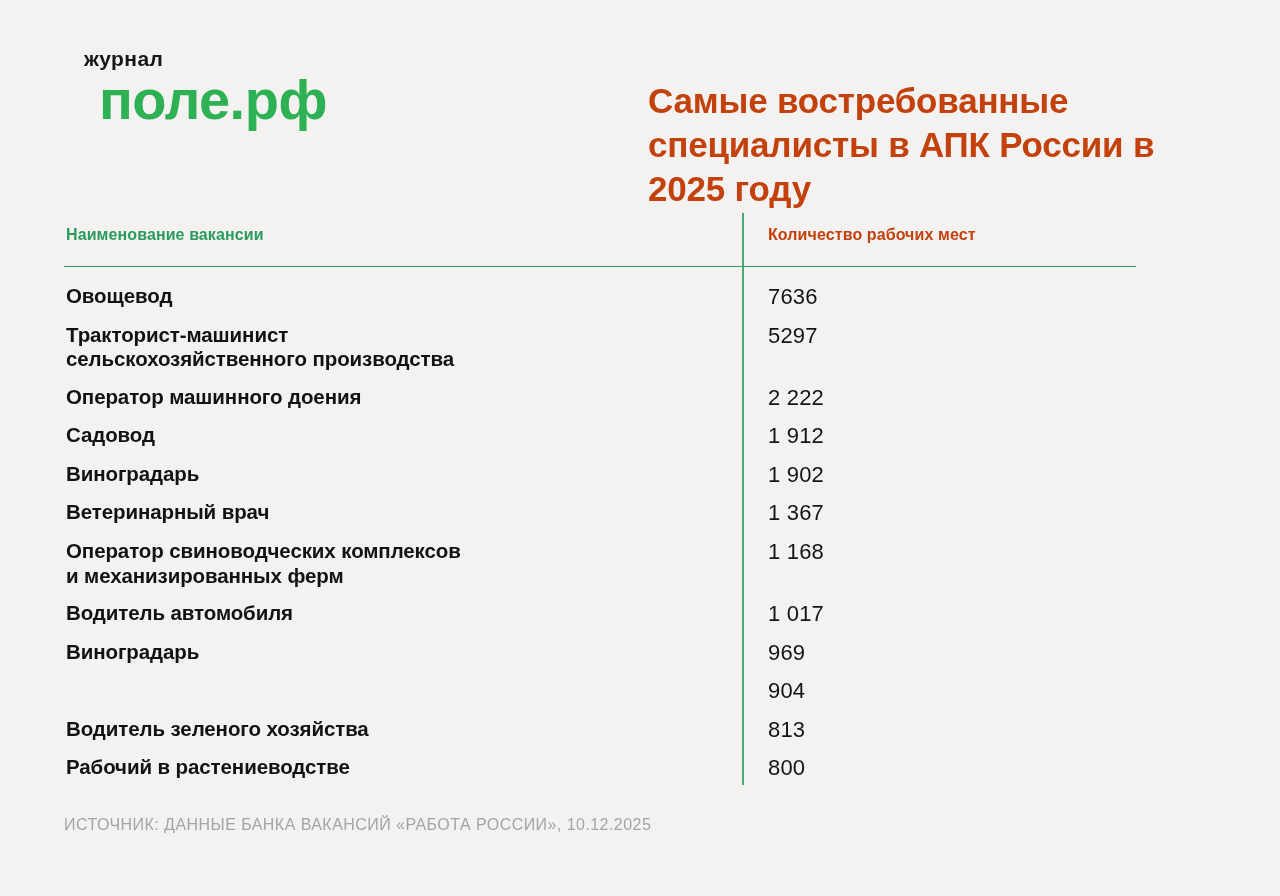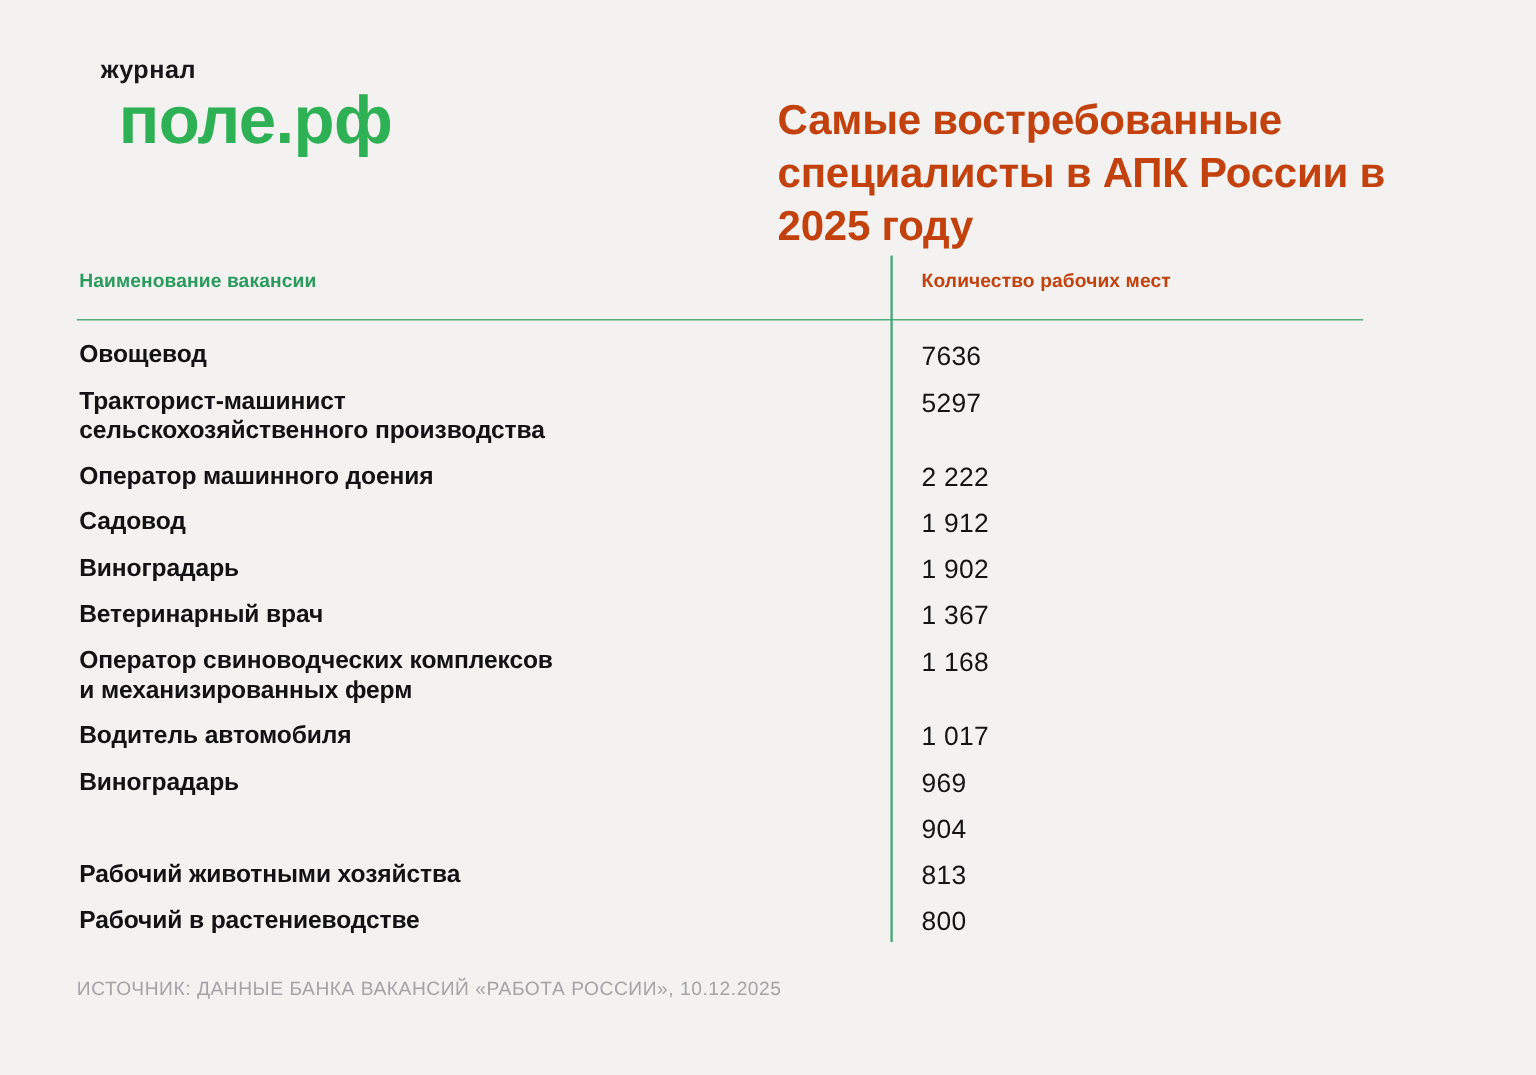--- a/index.html
+++ b/index.html
@@ -222,21 +222,21 @@
           <div class="cell-count">1 017</div>
         </div>
         <div class="row">
           <div class="cell-name">Виноградарь</div>
           <div class="cell-count">969</div>
         </div>
         <div class="row">
           <div class="cell-count">904</div>
         </div>
         <div class="row">
-          <div class="cell-name">Рабочий животными хозяйства</div>
+          <div class="cell-name">Водитель зеленого хозяйства</div>
           <div class="cell-count">813</div>
         </div>
         <div class="row">
           <div class="cell-name">Рабочий в растениеводстве</div>
           <div class="cell-count">800</div>
         </div>
       </div>
 
   </div>
 

